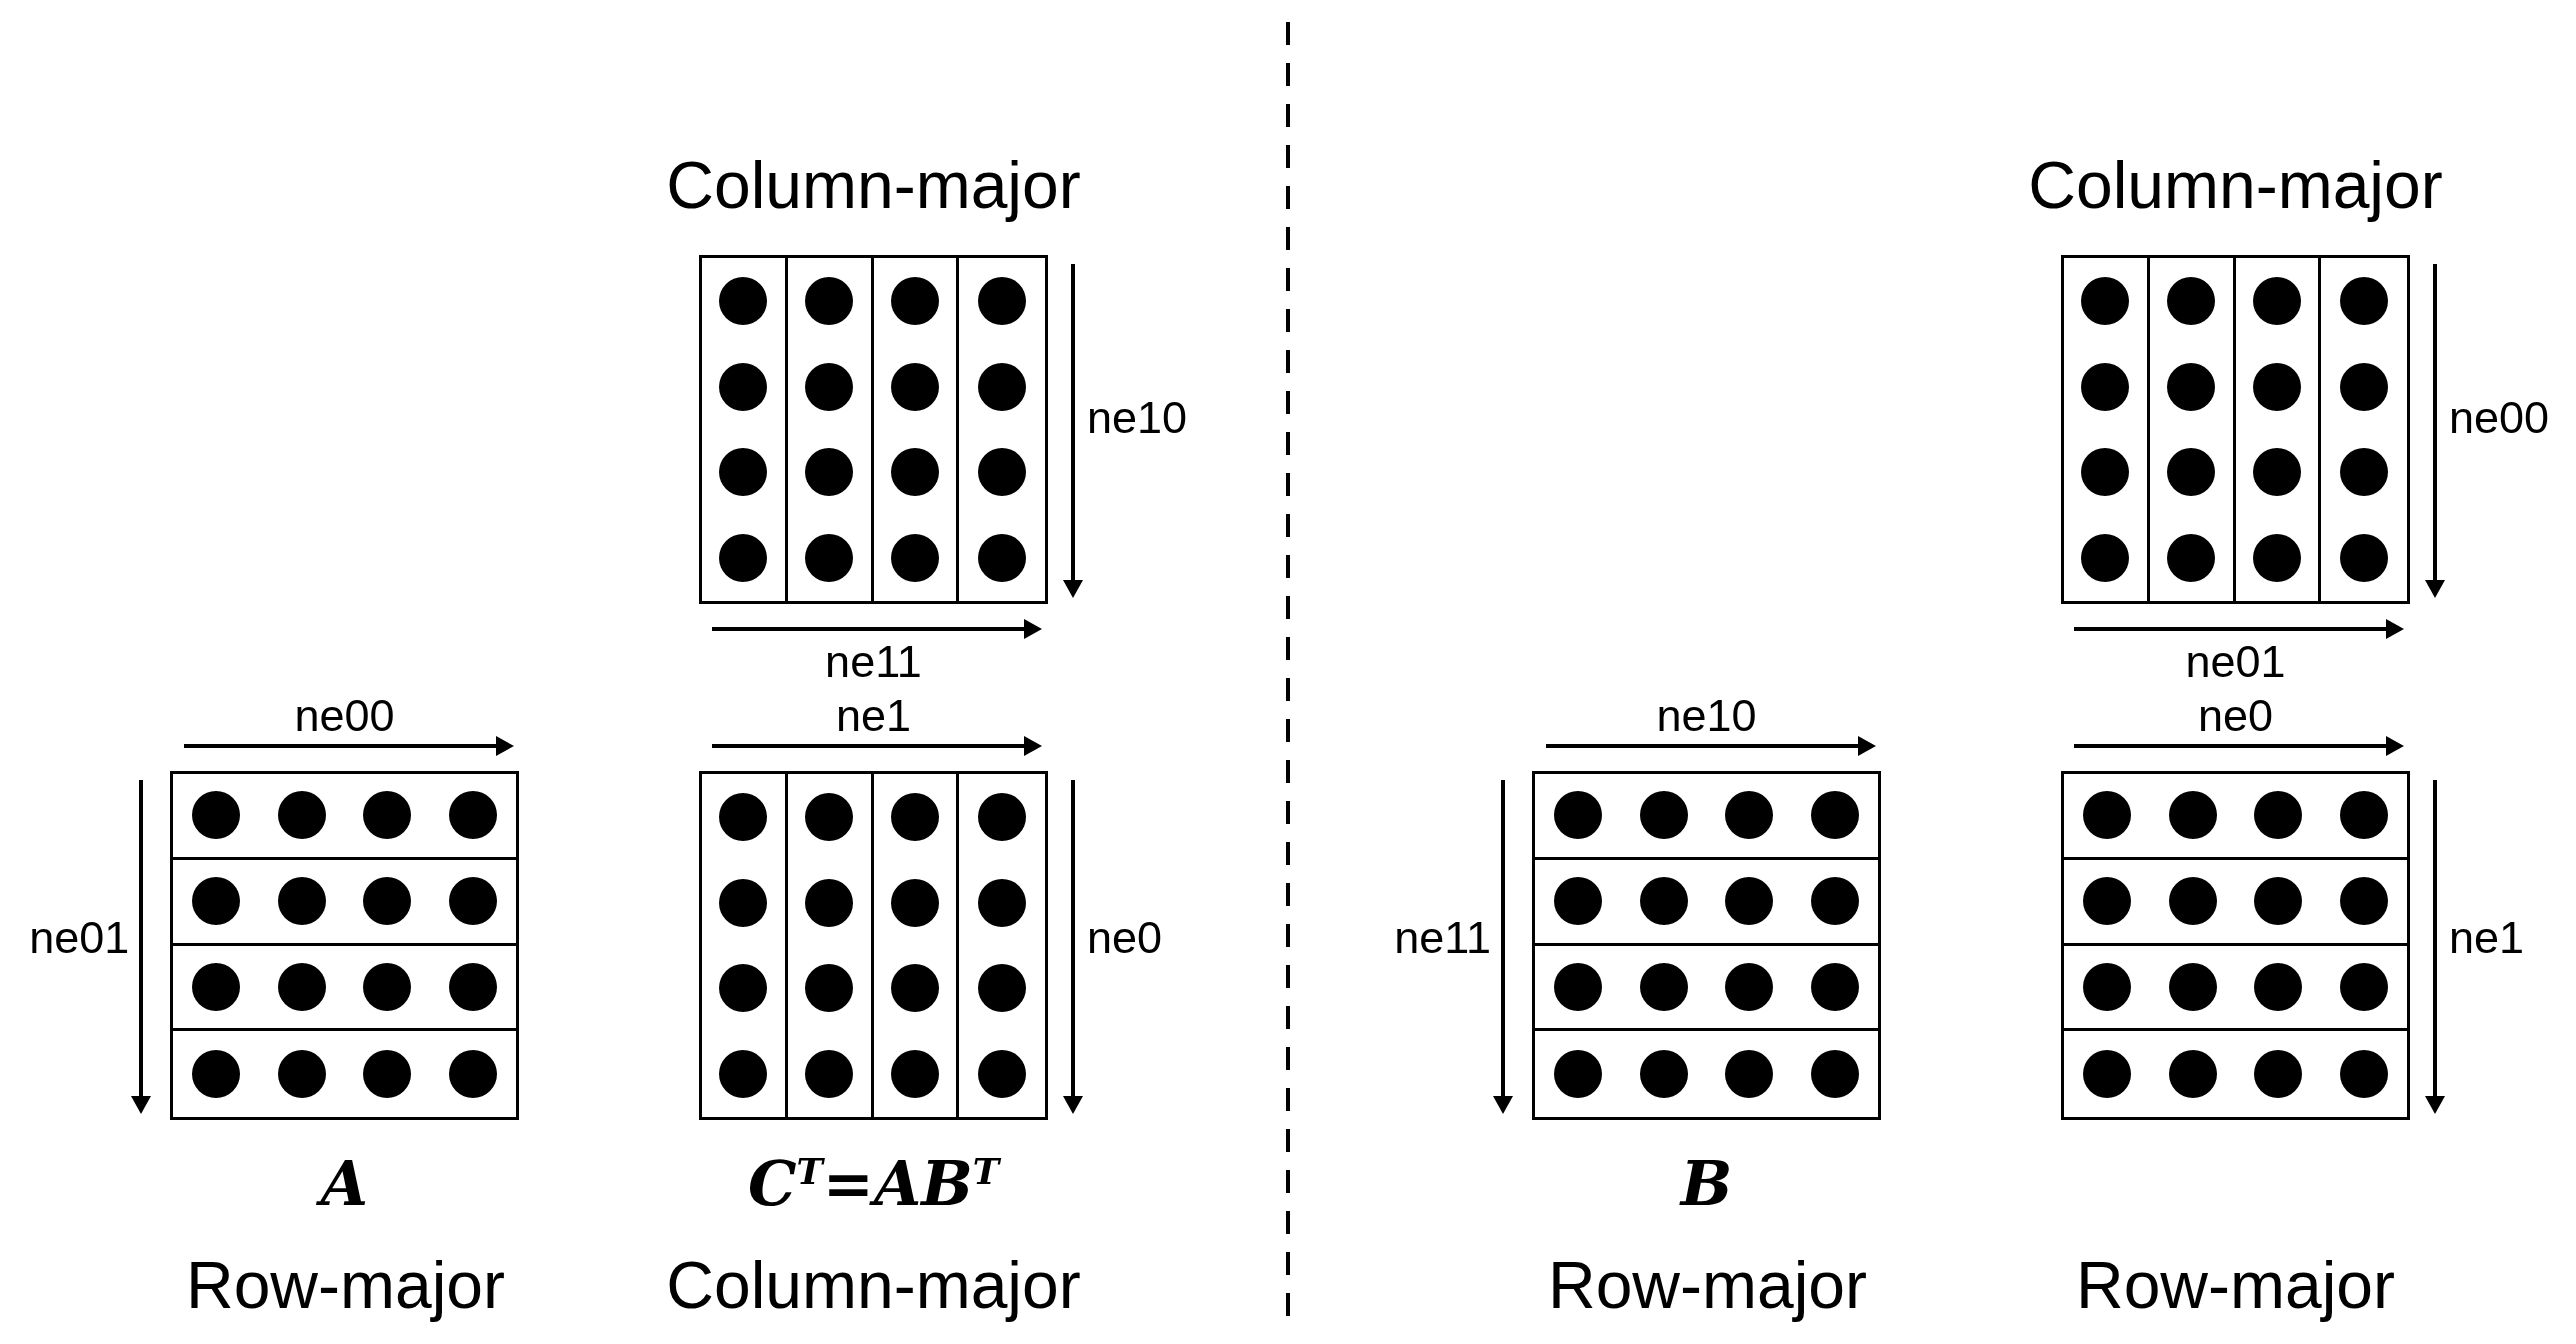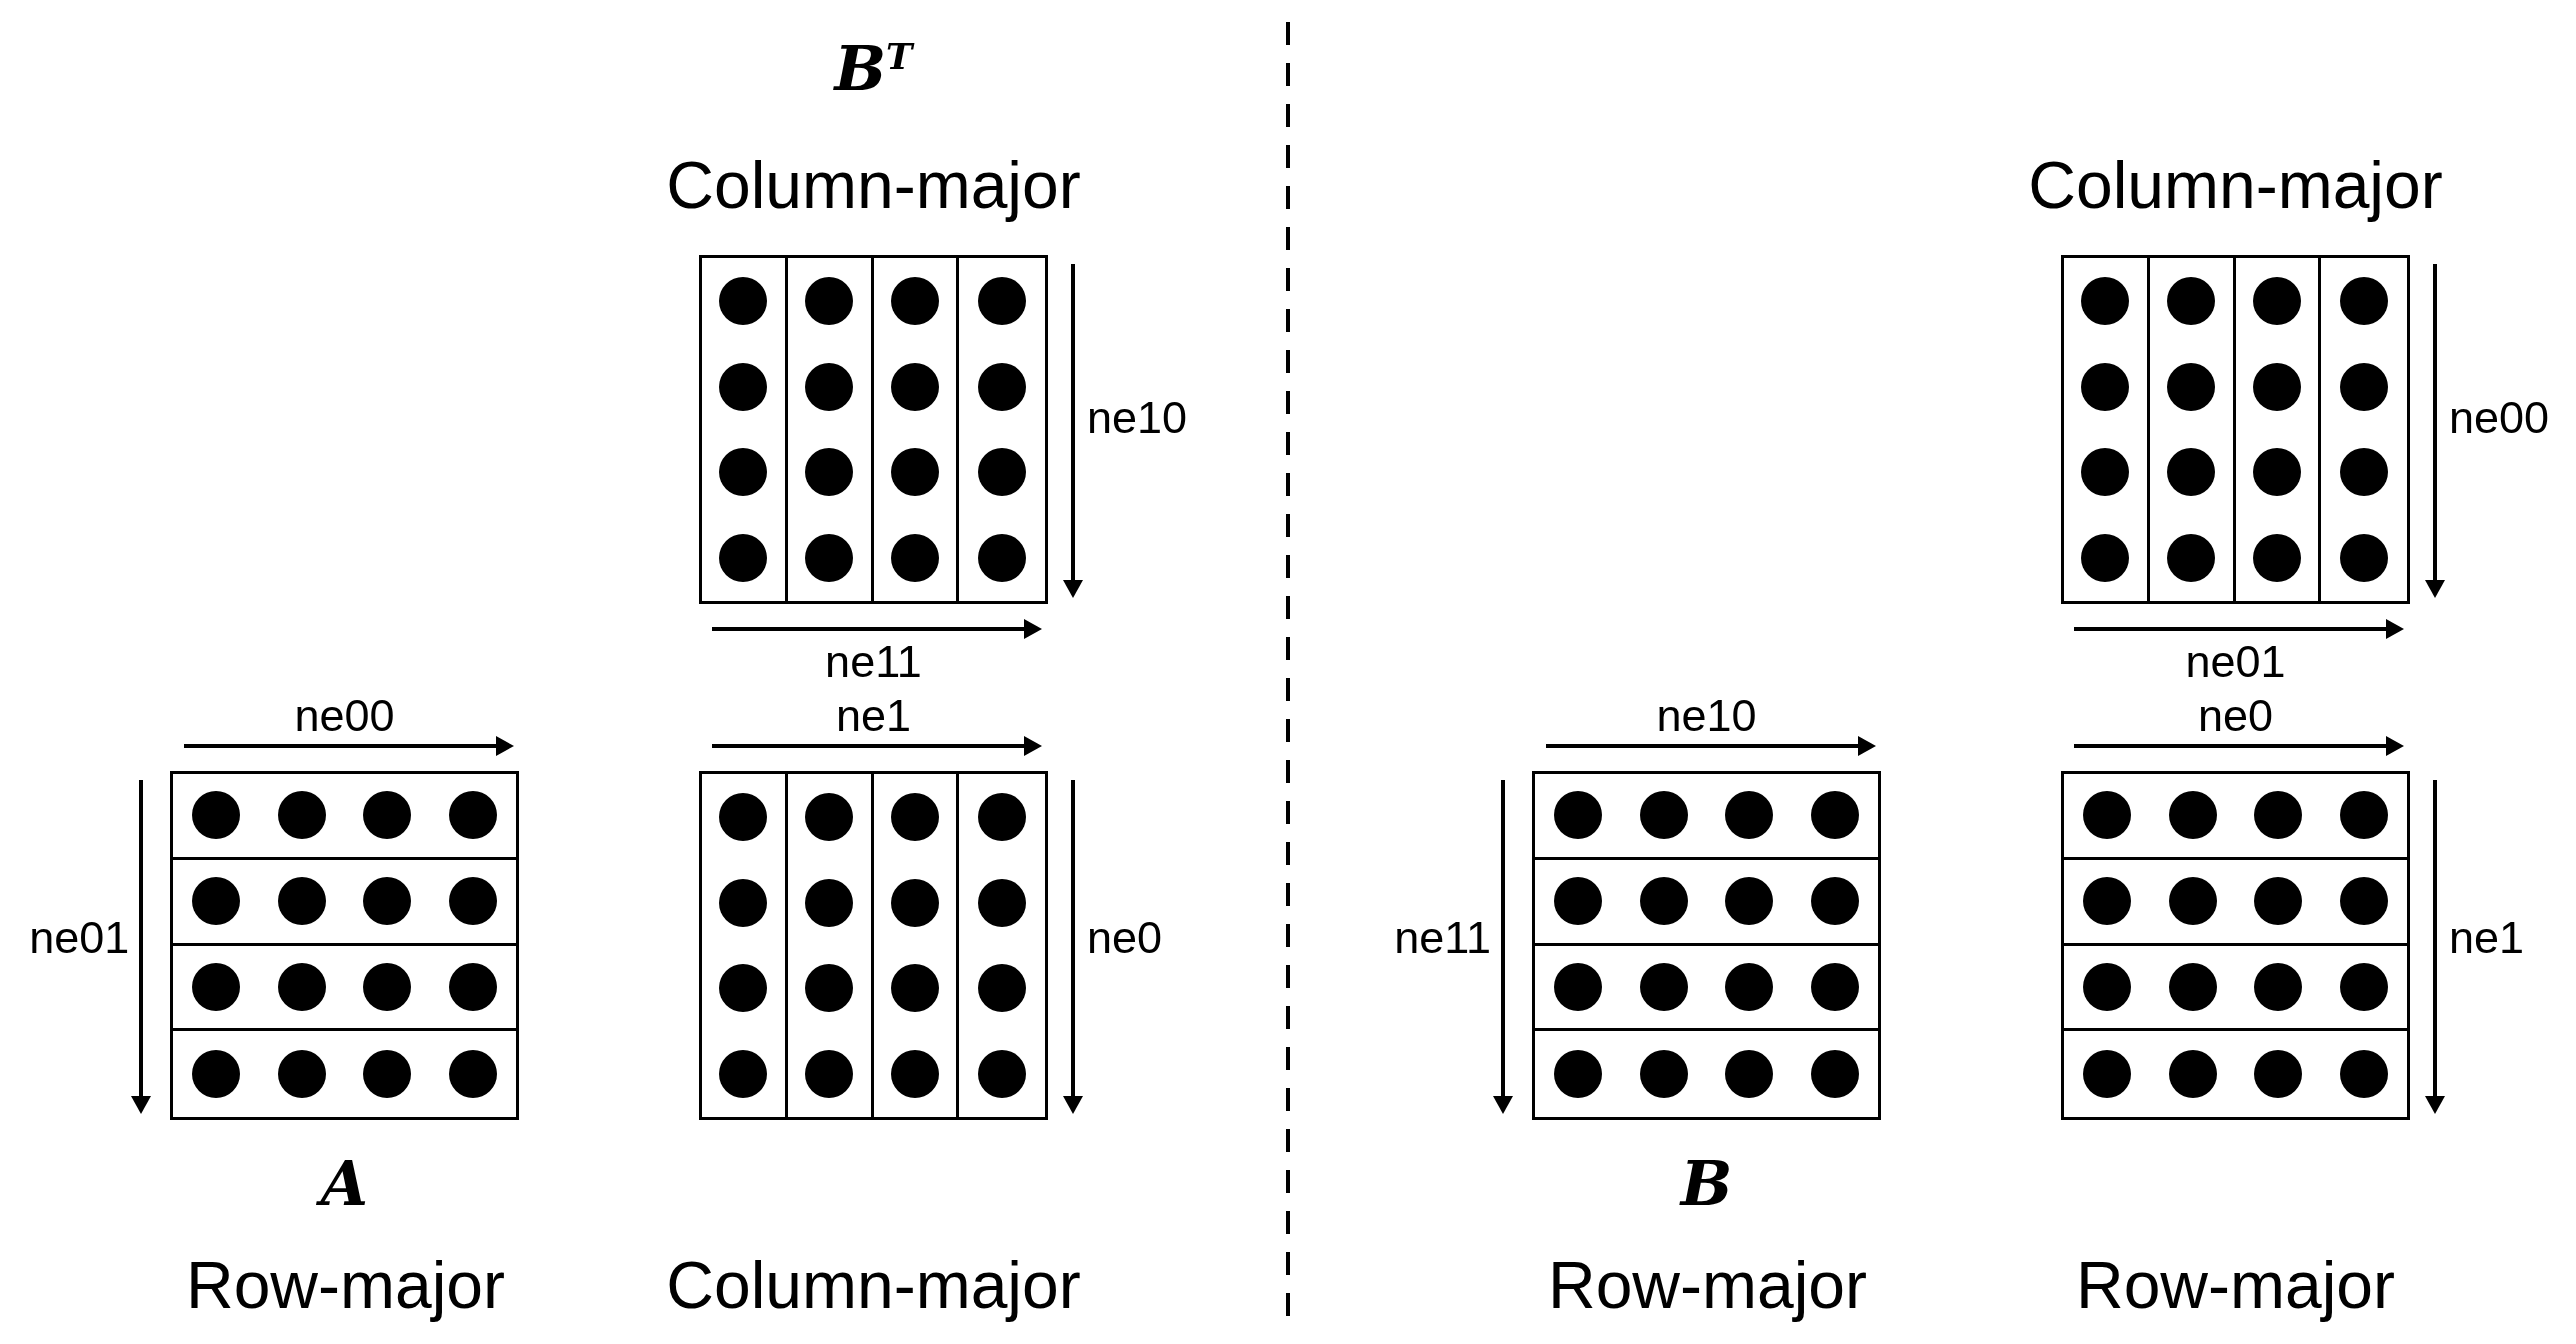--- a/index.html
+++ b/index.html
@@ -57,21 +57,20 @@
   .divider {
     position:absolute; width:3.6px;
     background:repeating-linear-gradient(to bottom, #000 0 23px, transparent 23px 41px);
   }
 </style>
 </head>
 <body>
 
 <div class="canvas">
 
-  <div class="abs formula center" style="left:699px; top:34px; width:349px;"><span>B</span><sup>T</sup></div>
   <div class="abs layout-label" style="left:609px; top:151px; width:529px;">Column-major</div>
   <div class="matrix cols" style="left:699px; top:255px;">
       <div class="cell">
         <span class="dot"></span>
       </div>
       <div class="cell">
         <span class="dot"></span>
       </div>
       <div class="cell">
         <span class="dot"></span>
@@ -225,20 +224,21 @@
       </div>
       <div class="cell">
         <span class="dot"></span>
       </div>
       <div class="cell">
         <span class="dot"></span>
       </div>
     </div>
   <div class="arrow-v" style="left:1071px; top:780px; height:318px;"></div>
   <div class="abs ne-label" style="left:1087px; top:914px; width:134px;">ne0</div>
+  <div class="abs formula center" style="left:699px; top:1149px; width:349px;"><span>C</span><sup>T</sup><span>=AB</span><sup>T</sup></div>
   <div class="abs layout-label" style="left:609px; top:1251px; width:529px;">Column-major</div>
 
   <div class="divider" style="left:1286px; top:22.4px; height:1304px;"></div>
 
   <div class="abs layout-label" style="left:1971px; top:151px; width:529px;">Column-major</div>
   <div class="matrix cols" style="left:2061px; top:255px;">
       <div class="cell">
         <span class="dot"></span>
       </div>
       <div class="cell">

